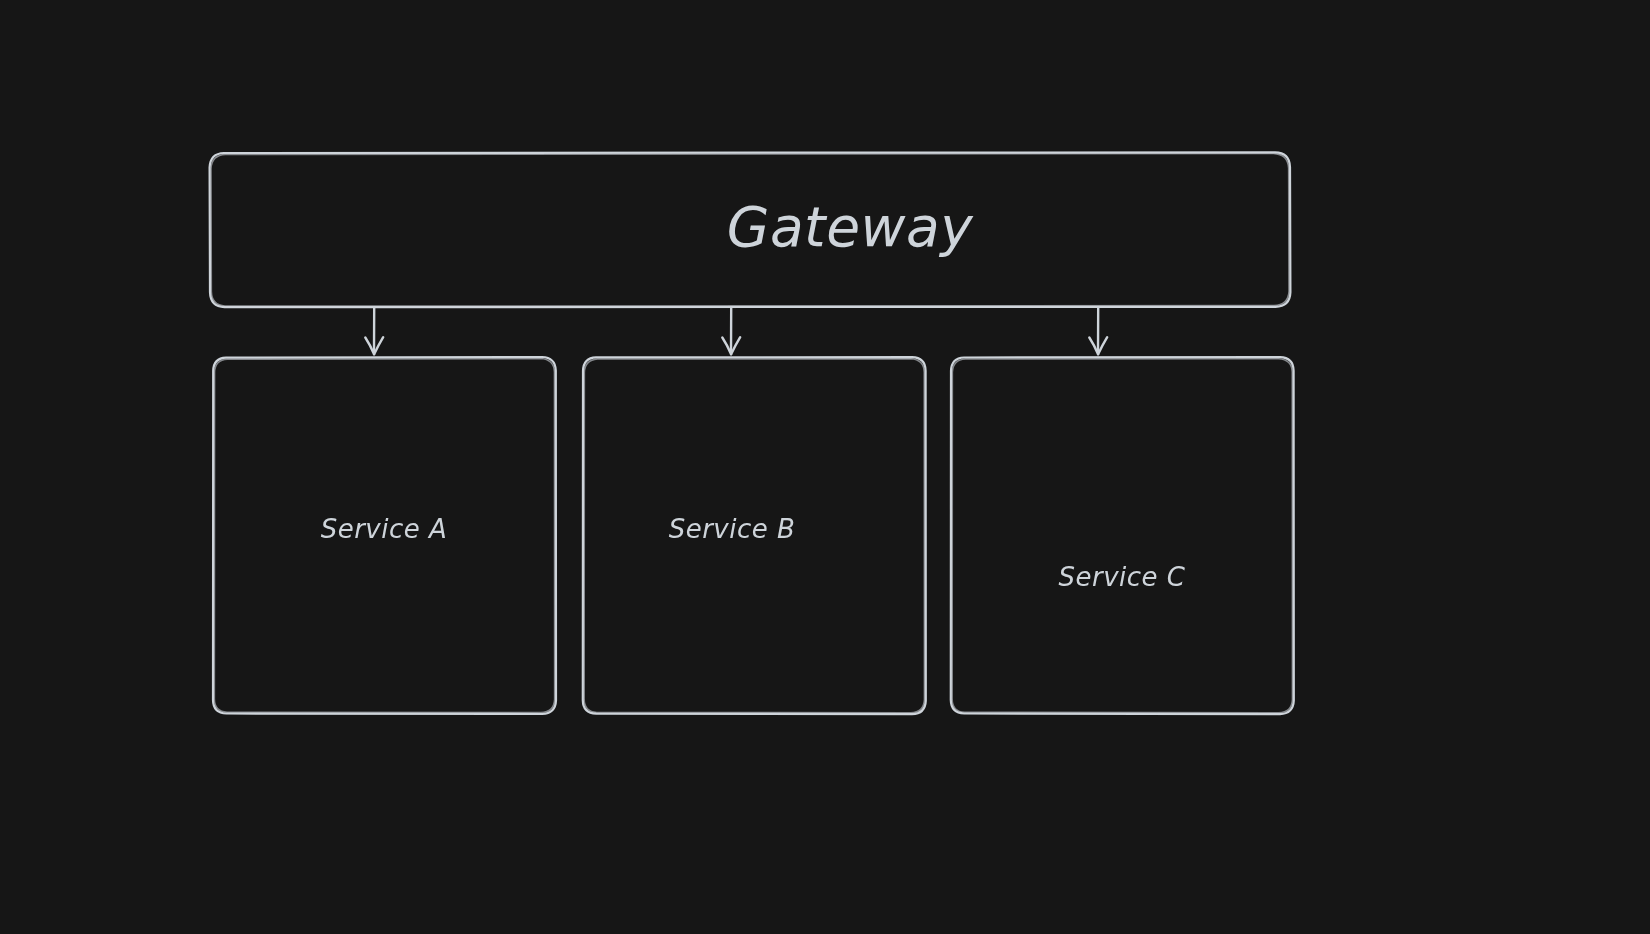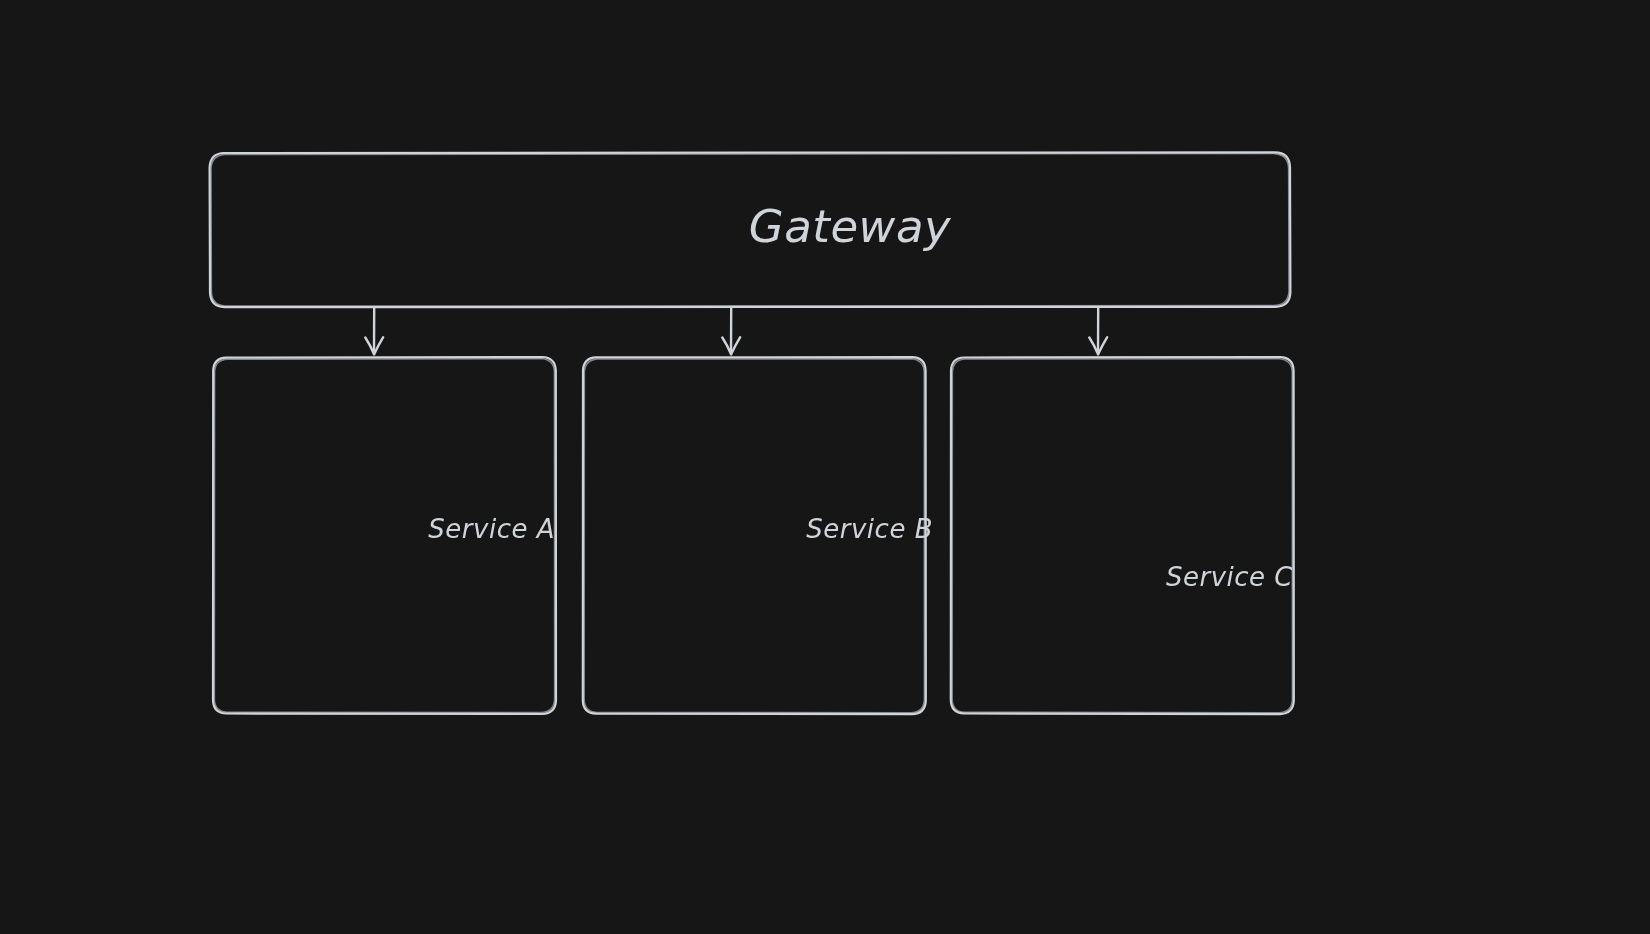--- a/index.html
+++ b/index.html
@@ -39,36 +39,35 @@
     letter-spacing: 0.5px;
     white-space: nowrap;
     user-select: none;
     pointer-events: none;
   }
 
   #gateway-label {
     left: 210px;
     top: 198px;
     width: 1280px;
-    font-size: 45px;
+    font-size: 55px;
     line-height: 58px;
     font-weight: 400;
   }
 
   .service-label {
     top: 512px;
     width: 342px;
     font-size: 26px;
     line-height: 34px;
     font-weight: 400;
-    text-align: right;
   }
 
   #service-a-label { left: 213px; }
-  #service-b-label { left: 591px; }
+  #service-b-label { left: 561px; }
   #service-c-label { left: 951px; margin-top: 48px; }
 
   .hit {
     position: absolute;
     background: transparent;
   }
 </style>
 </head>
 <body>
 

